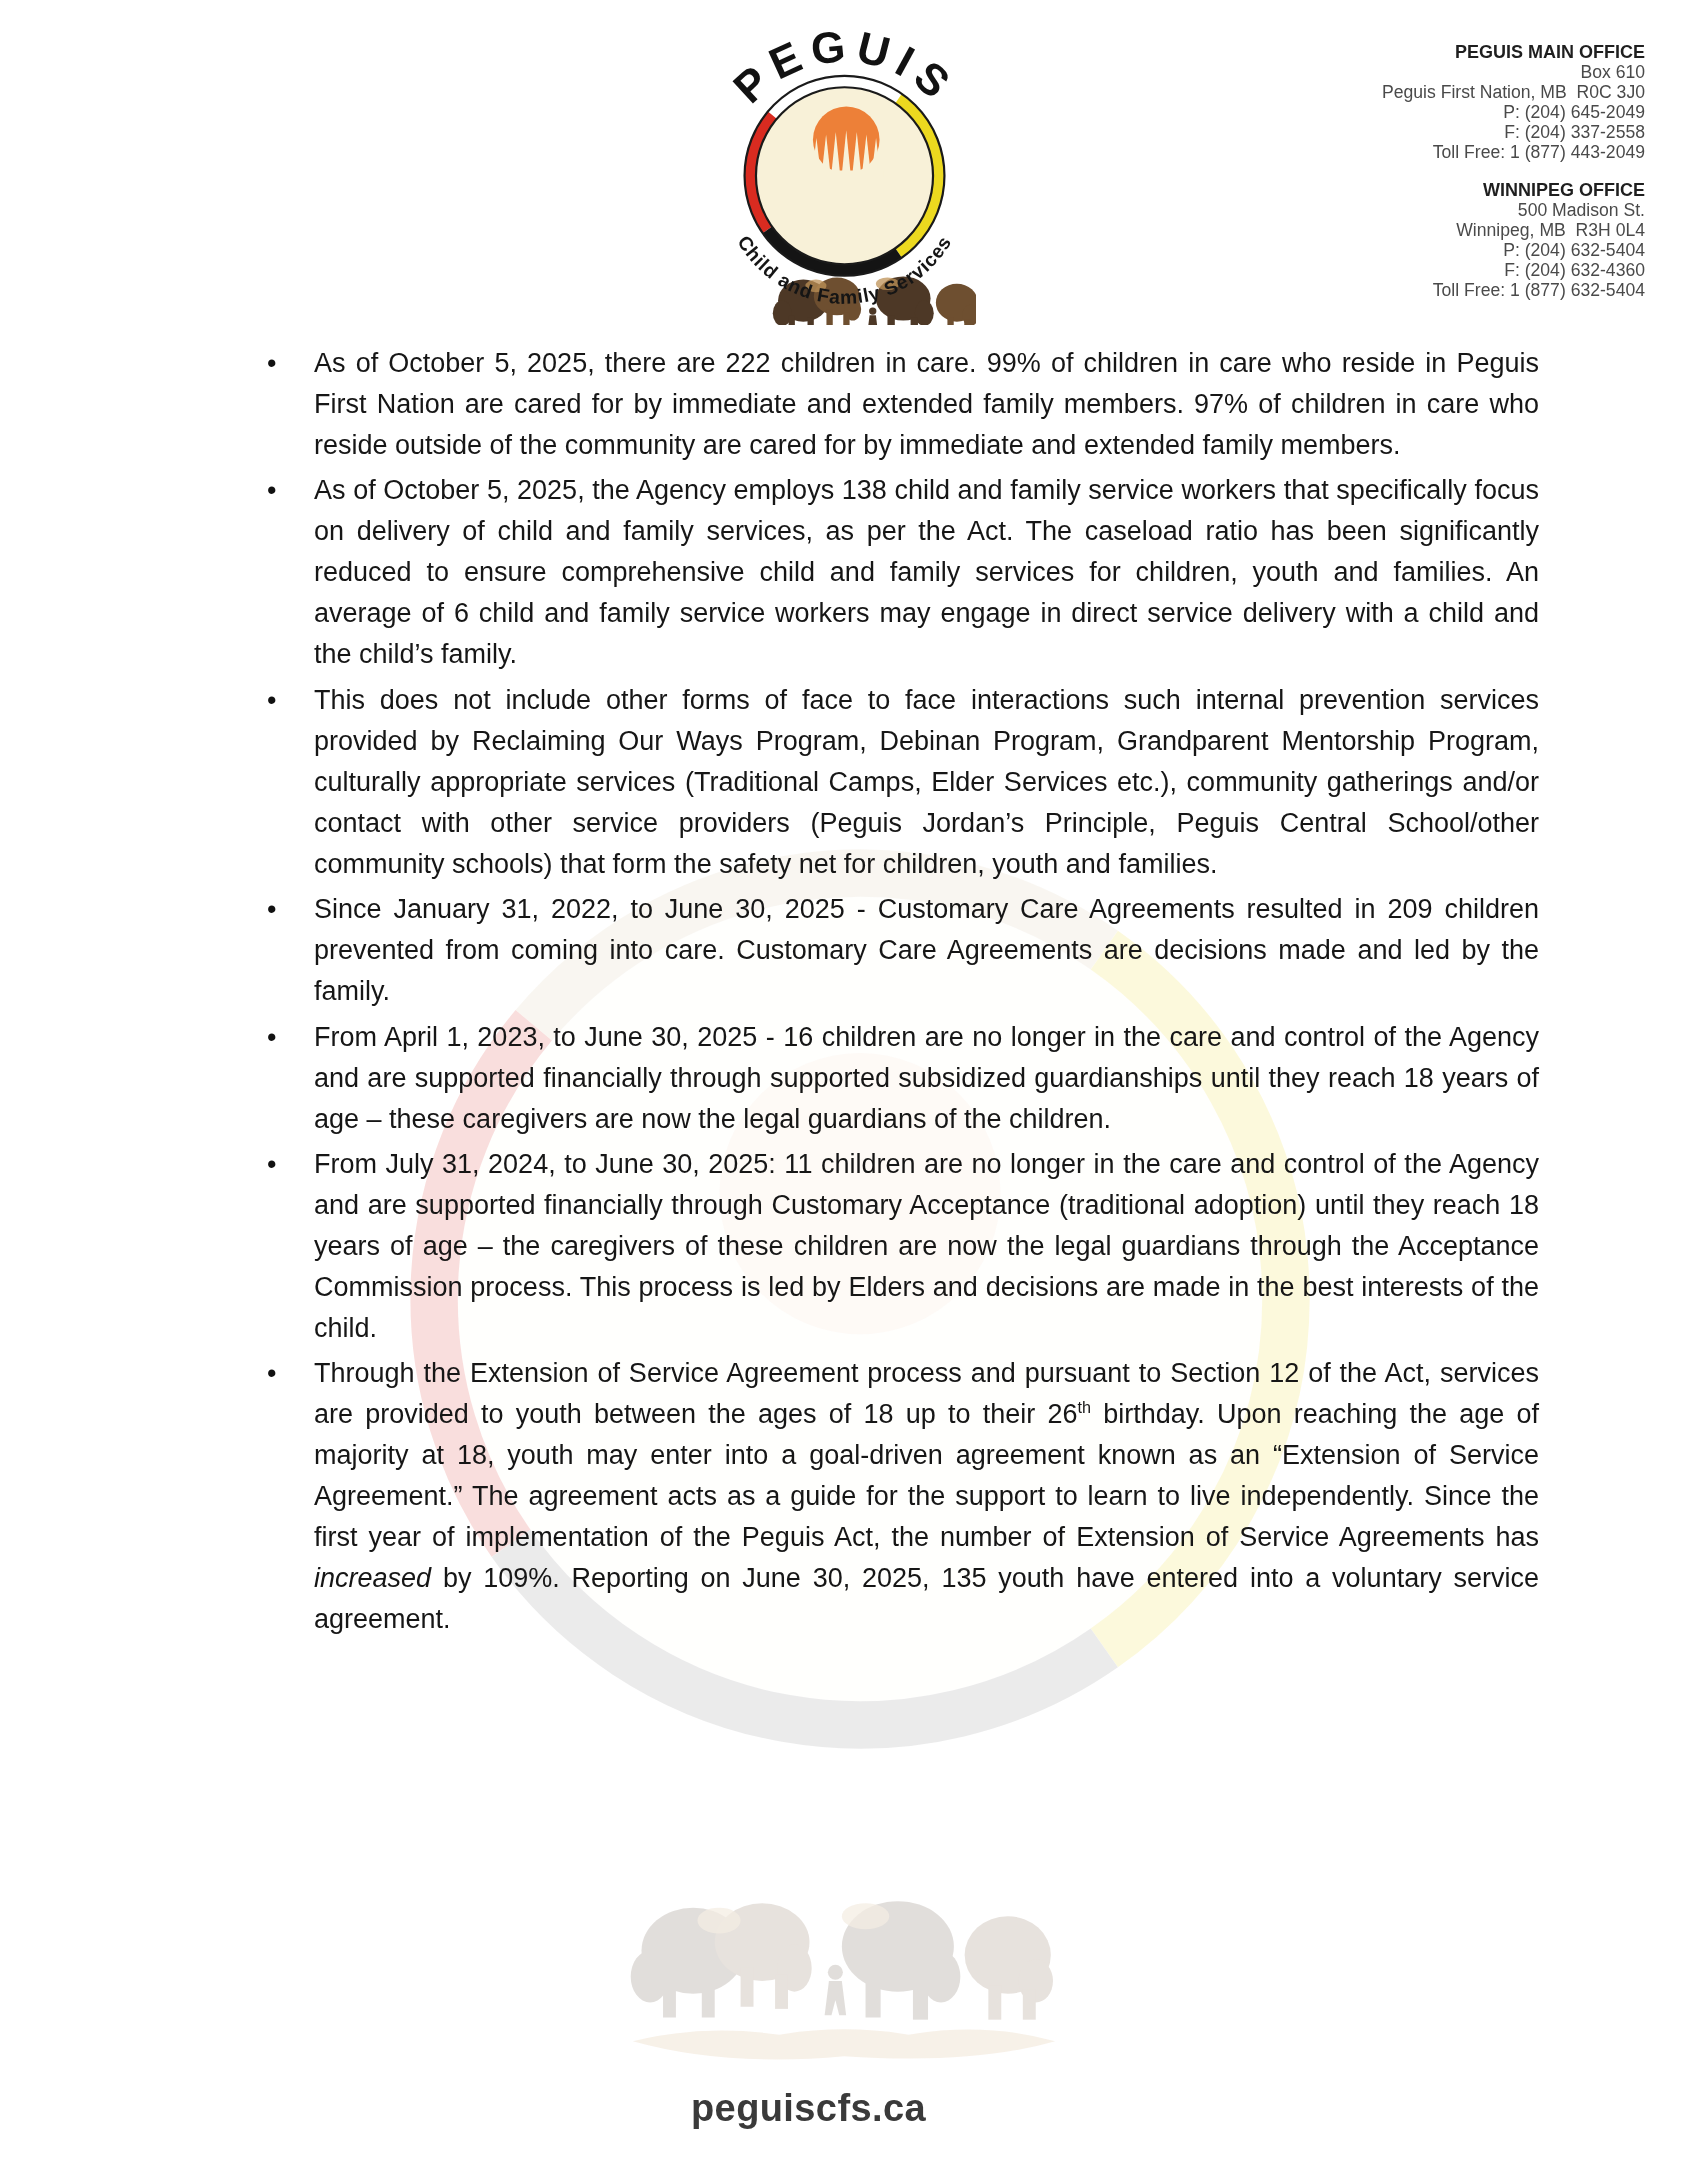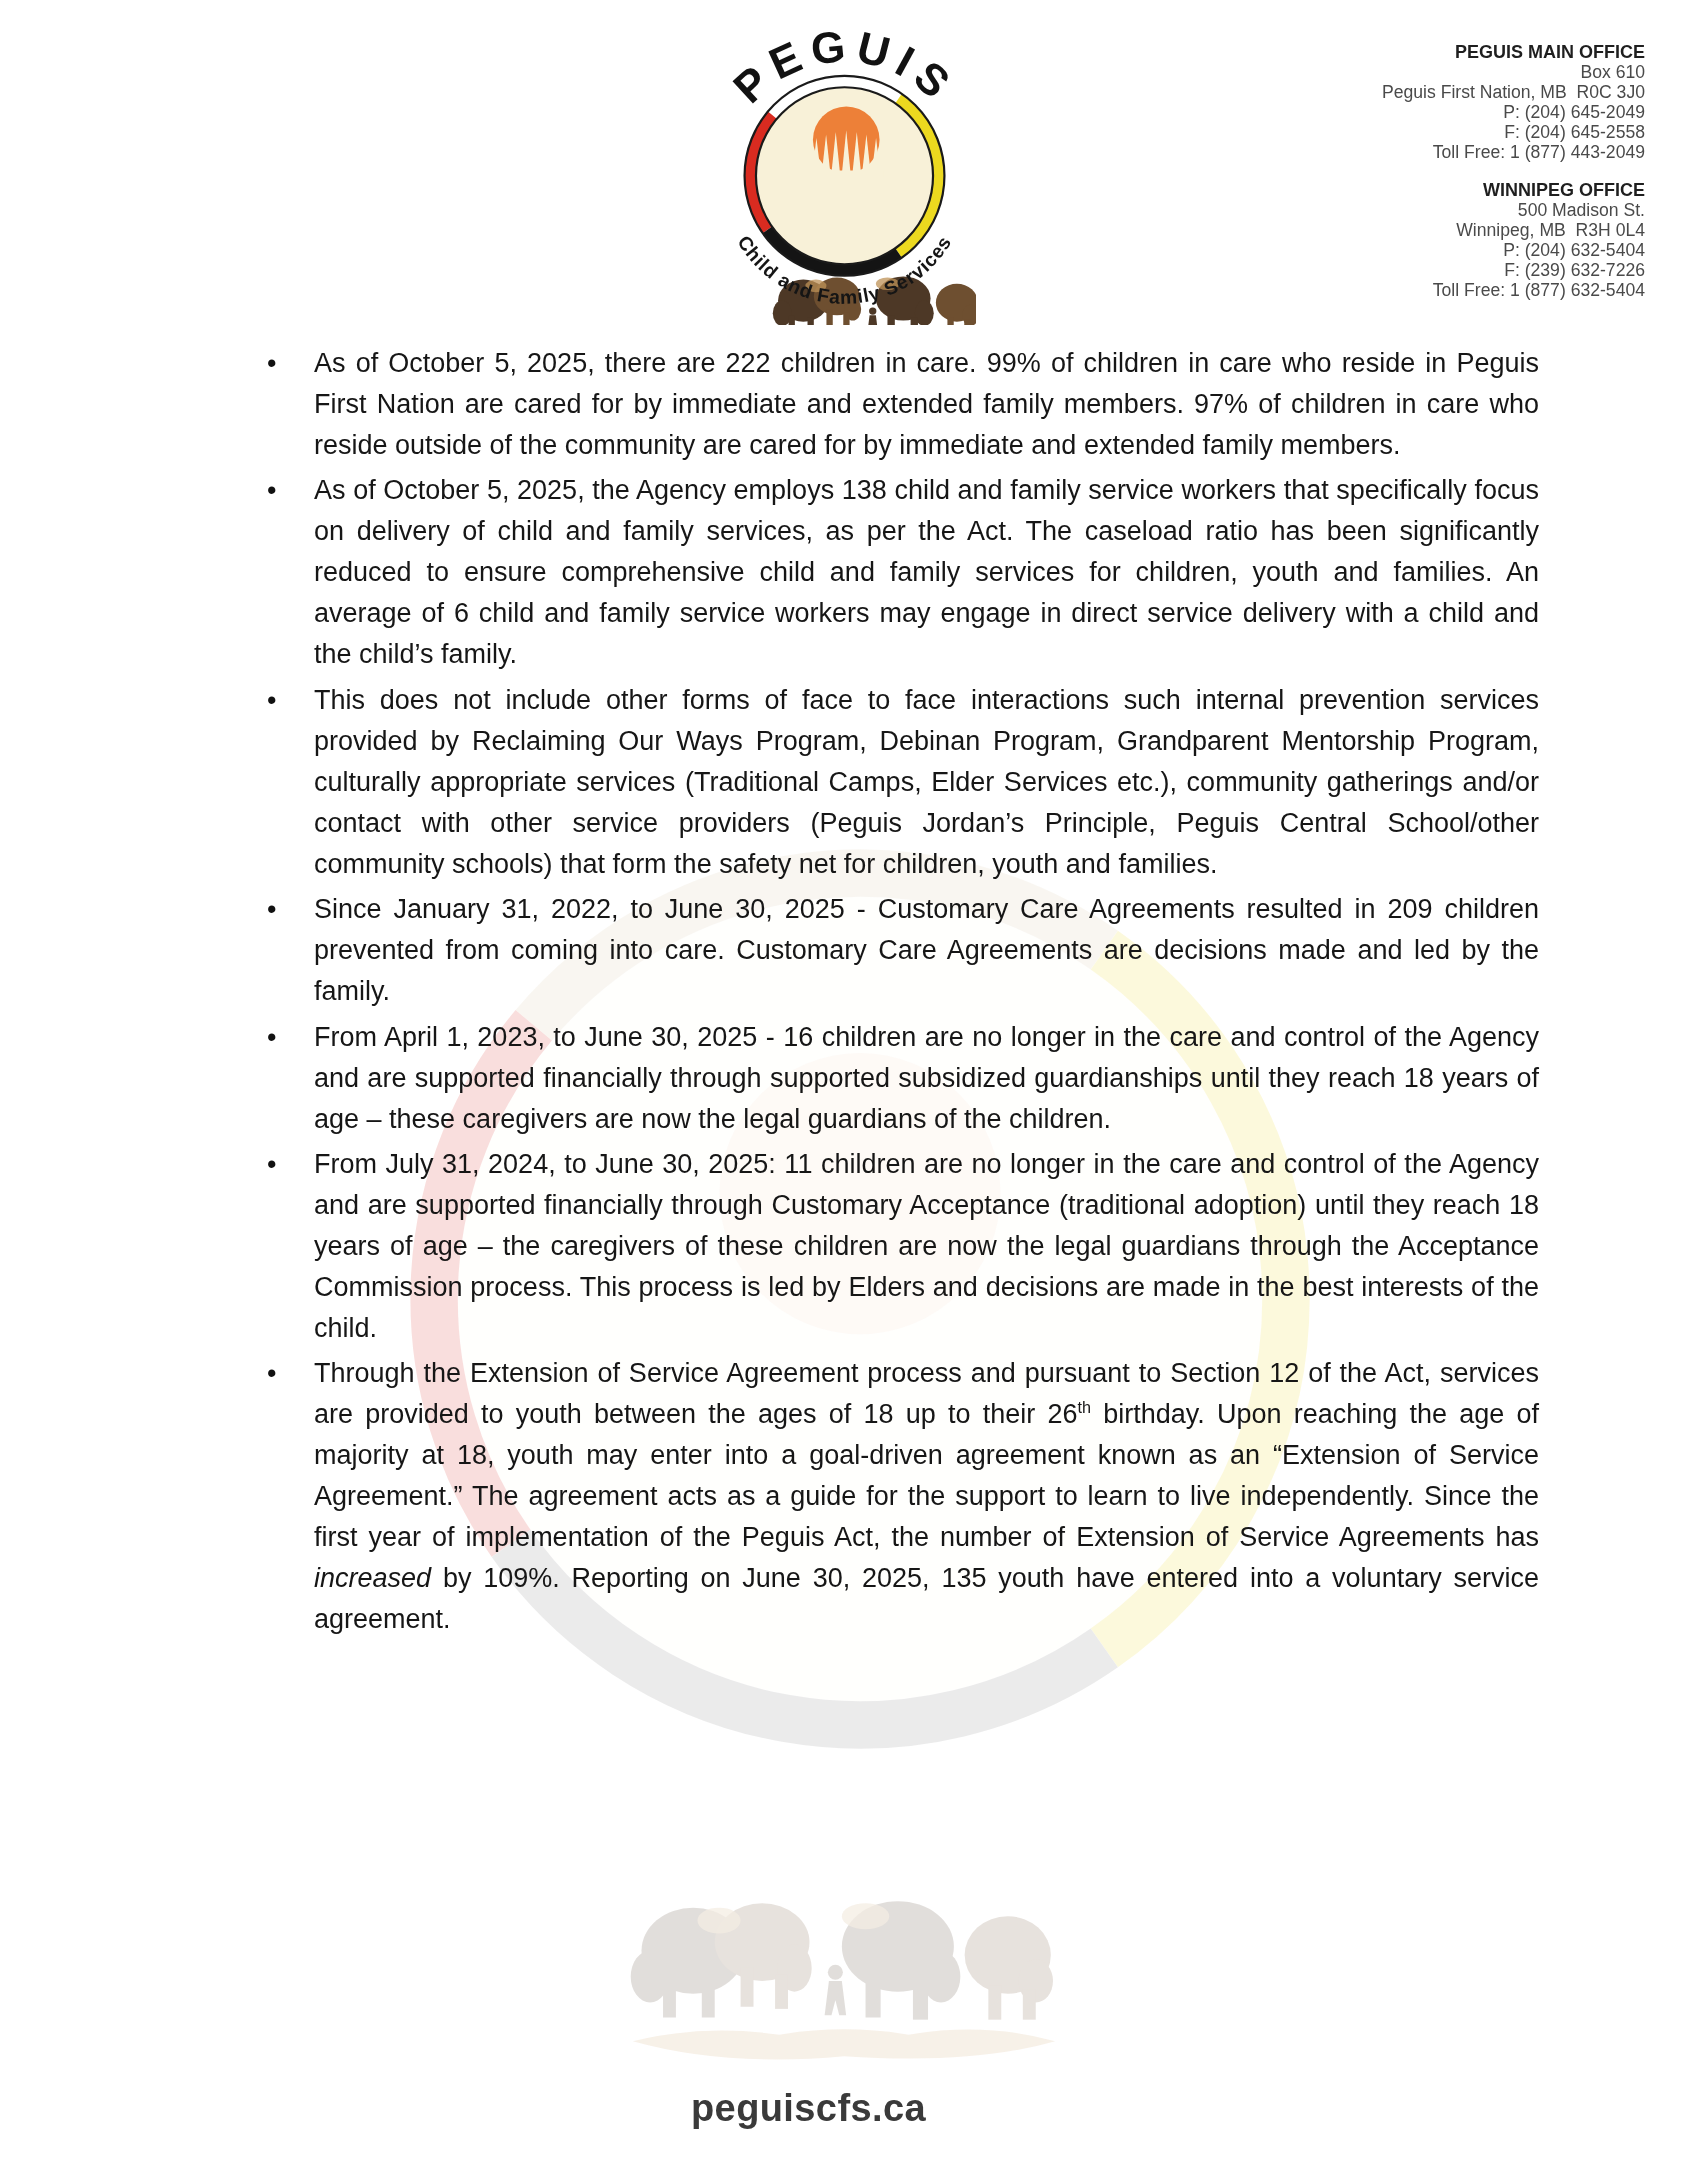--- a/index.html
+++ b/index.html
@@ -127,29 +127,29 @@
       <textPath href="#arcBottom" startOffset="50%" text-anchor="middle">Child and Family Services</textPath>
     </text>
   </svg>
 
   <div class="contact">
     <div class="office">
       <div class="office-name">PEGUIS MAIN OFFICE</div>
       <div>Box 610</div>
       <div>Peguis First Nation, MB&nbsp; R0C 3J0</div>
       <div>P: (204) 645-2049</div>
-      <div>F: (204) 645-2558</div>
+      <div>F: (204) 337-2558</div>
       <div>Toll Free: 1 (877) 443-2049</div>
     </div>
     <div class="office">
       <div class="office-name">WINNIPEG OFFICE</div>
       <div>500 Madison St.</div>
       <div>Winnipeg, MB&nbsp; R3H 0L4</div>
       <div>P: (204) 632-5404</div>
-      <div>F: (239) 632-7226</div>
+      <div>F: (204) 632-4360</div>
       <div>Toll Free: 1 (877) 632-5404</div>
     </div>
   </div>
 
   <ul class="bullets">
       <li><span>As of October 5, 2025, there are 222 children in care. 99% of children in care who reside in Peguis First Nation are cared for by immediate and extended family members. 97% of children in care who reside outside of the community are cared for by immediate and extended family members.</span></li>
       <li><span>As of October 5, 2025, the Agency employs 138 child and family service workers that specifically focus on delivery of child and family services, as per the Act. The caseload ratio has been significantly reduced to ensure comprehensive child and family services for children, youth and families. An average of 6 child and family service workers may engage in direct service delivery with a child and the child’s family.</span></li>
       <li><span>This does not include other forms of face to face interactions such internal prevention services provided by Reclaiming Our Ways Program, Debinan Program, Grandparent Mentorship Program, culturally appropriate services (Traditional Camps, Elder Services etc.), community gatherings and/or contact with other service providers (Peguis Jordan’s Principle, Peguis Central School/other community schools) that form the safety net for children, youth and families.</span></li>
       <li><span>Since January 31, 2022, to June 30, 2025 - Customary Care Agreements resulted in 209 children prevented from coming into care. Customary Care Agreements are decisions made and led by the family.</span></li>
       <li><span>From April 1, 2023, to June 30, 2025 - 16 children are no longer in the care and control of the Agency and are supported financially through supported subsidized guardianships until they reach 18 years of age – these caregivers are now the legal guardians of the children.</span></li>

